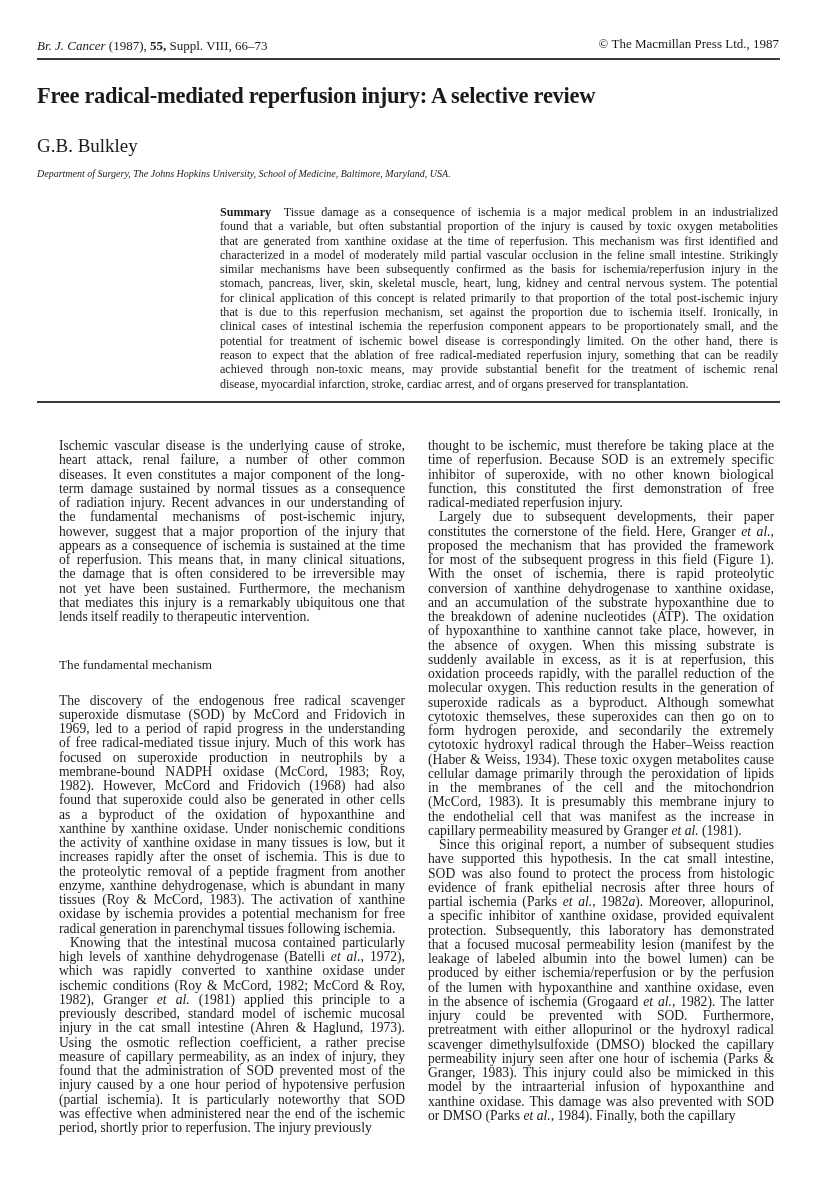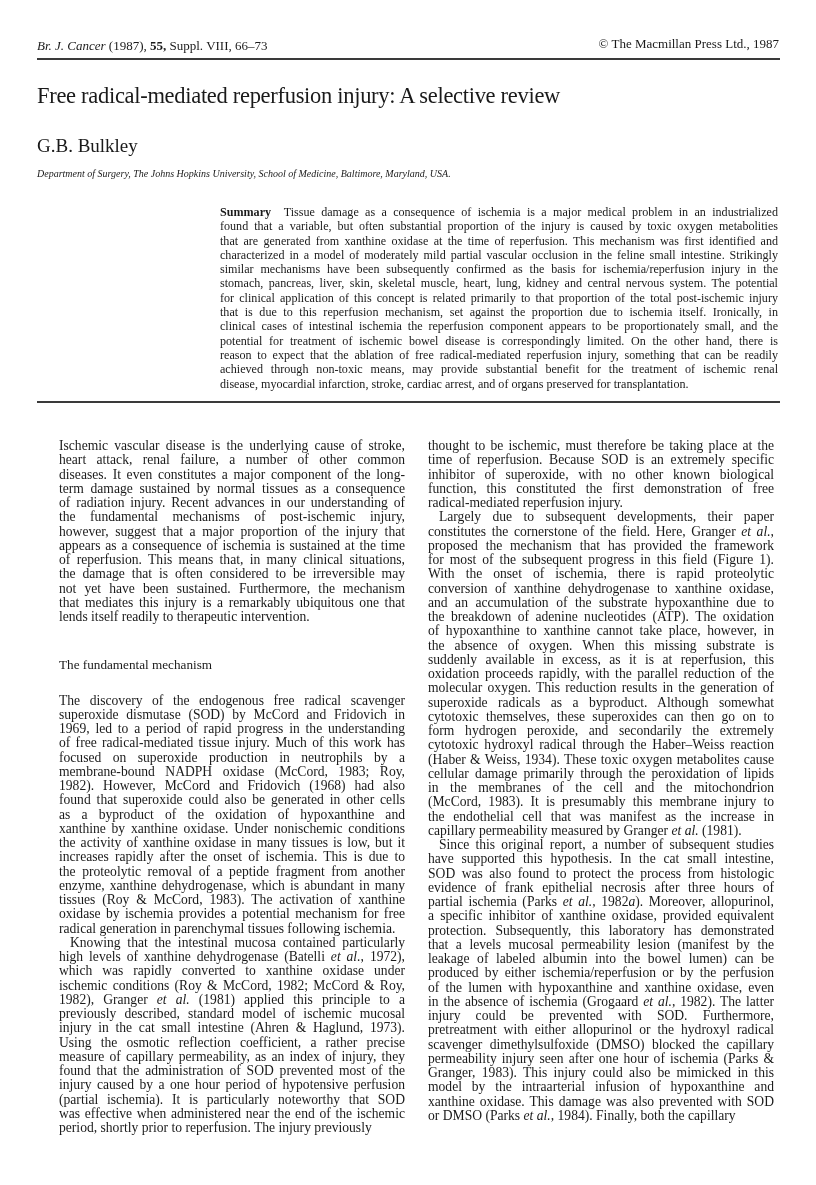--- a/index.html
+++ b/index.html
@@ -5,21 +5,21 @@
   html, body { margin: 0; padding: 0; background: #ffffff; }
   body { width: 816px; height: 1185px; position: relative; overflow: hidden;
          font-family: "Liberation Serif", "DejaVu Serif", serif; color: #1a1a1a; }
   .abs { position: absolute; }
   .running-head { top: 32px; left: 37px; width: 742px; height: 20px; font-size: 13px; }
   .rh-left { position: absolute; left: 0; top: 6px; }
   .rh-left i { font-style: italic; }
   .rh-left b { font-weight: bold; }
   .rh-right { position: absolute; right: 0; top: 4px; }
   .rule { position: absolute; height: 2px; background: #3a3a3a; }
-  .title { top: 83px; left: 37px; font-size: 22.5px; font-weight: normal; letter-spacing: -0.3px; white-space: nowrap; }
+  .title { top: 83px; left: 37px; font-size: 22.5px; font-weight: bold; letter-spacing: -0.3px; white-space: nowrap; }
   .author { top: 135px; left: 37px; font-size: 19px; white-space: nowrap; }
   .affil { top: 168px; left: 37px; font-size: 10px; font-style: italic; white-space: nowrap; }
   .summary { top: 205px; left: 220px; width: 558px; font-size: 12.1px; line-height: 14.3px; }
   .summary .line, .col .line { display: block; text-align: justify; text-align-last: justify; white-space: nowrap; overflow: visible; height: 14.3px; }
   .summary .line.last, .col .line.last { text-align-last: left; }
   .summary b { font-weight: bold; }
   .col { top: 439px; width: 346px; font-size: 13.6px; }
   .col .line { height: 14.25px; line-height: 14.25px; }
   .col-left { left: 59px; }
   .col-right { left: 428px; }
@@ -137,21 +137,21 @@
     <span class="line"><span>(McCord, 1983). It is presumably this membrane injury to</span></span>
     <span class="line"><span>the endothelial cell that was manifest as the increase in</span></span>
     <span class="line last"><span>capillary permeability measured by Granger </span><i class="em">et al.</i><span> (1981).</span></span>
     <span class="line indent"><span>Since this original report, a number of subsequent studies</span></span>
     <span class="line"><span>have supported this hypothesis. In the cat small intestine,</span></span>
     <span class="line"><span>SOD was also found to protect the process from histologic</span></span>
     <span class="line"><span>evidence of frank epithelial necrosis after three hours of</span></span>
     <span class="line"><span>partial ischemia (Parks </span><i class="em">et al.</i><span>, 1982</span><i class="em">a</i><span>). Moreover, allopurinol,</span></span>
     <span class="line"><span>a specific inhibitor of xanthine oxidase, provided equivalent</span></span>
     <span class="line"><span>protection. Subsequently, this laboratory has demonstrated</span></span>
-    <span class="line"><span>that a levels mucosal permeability lesion (manifest by the</span></span>
+    <span class="line"><span>that a focused mucosal permeability lesion (manifest by the</span></span>
     <span class="line"><span>leakage of labeled albumin into the bowel lumen) can be</span></span>
     <span class="line"><span>produced by either ischemia/reperfusion or by the perfusion</span></span>
     <span class="line"><span>of the lumen with hypoxanthine and xanthine oxidase, even</span></span>
     <span class="line"><span>in the absence of ischemia (Grogaard </span><i class="em">et al.</i><span>, 1982). The latter</span></span>
     <span class="line"><span>injury could be prevented with SOD. Furthermore,</span></span>
     <span class="line"><span>pretreatment with either allopurinol or the hydroxyl radical</span></span>
     <span class="line"><span>scavenger dimethylsulfoxide (DMSO) blocked the capillary</span></span>
     <span class="line"><span>permeability injury seen after one hour of ischemia (Parks &amp;</span></span>
     <span class="line"><span>Granger, 1983). This injury could also be mimicked in this</span></span>
     <span class="line"><span>model by the intraarterial infusion of hypoxanthine and</span></span>

